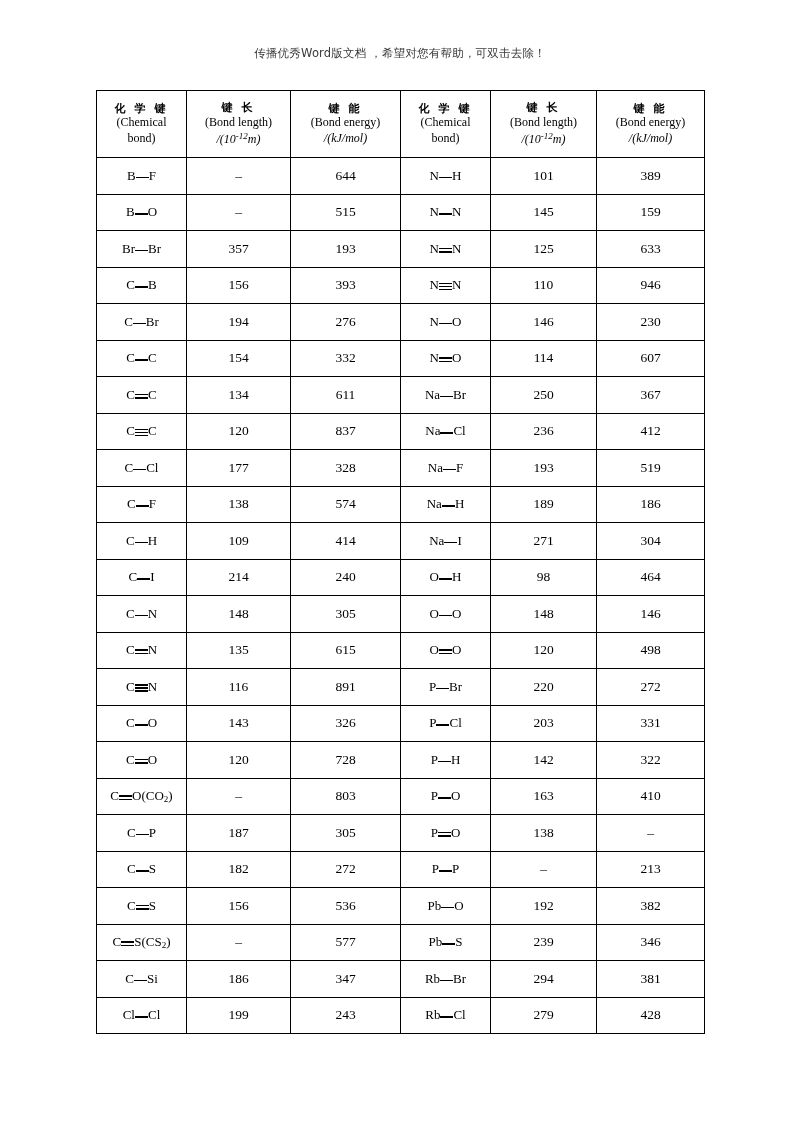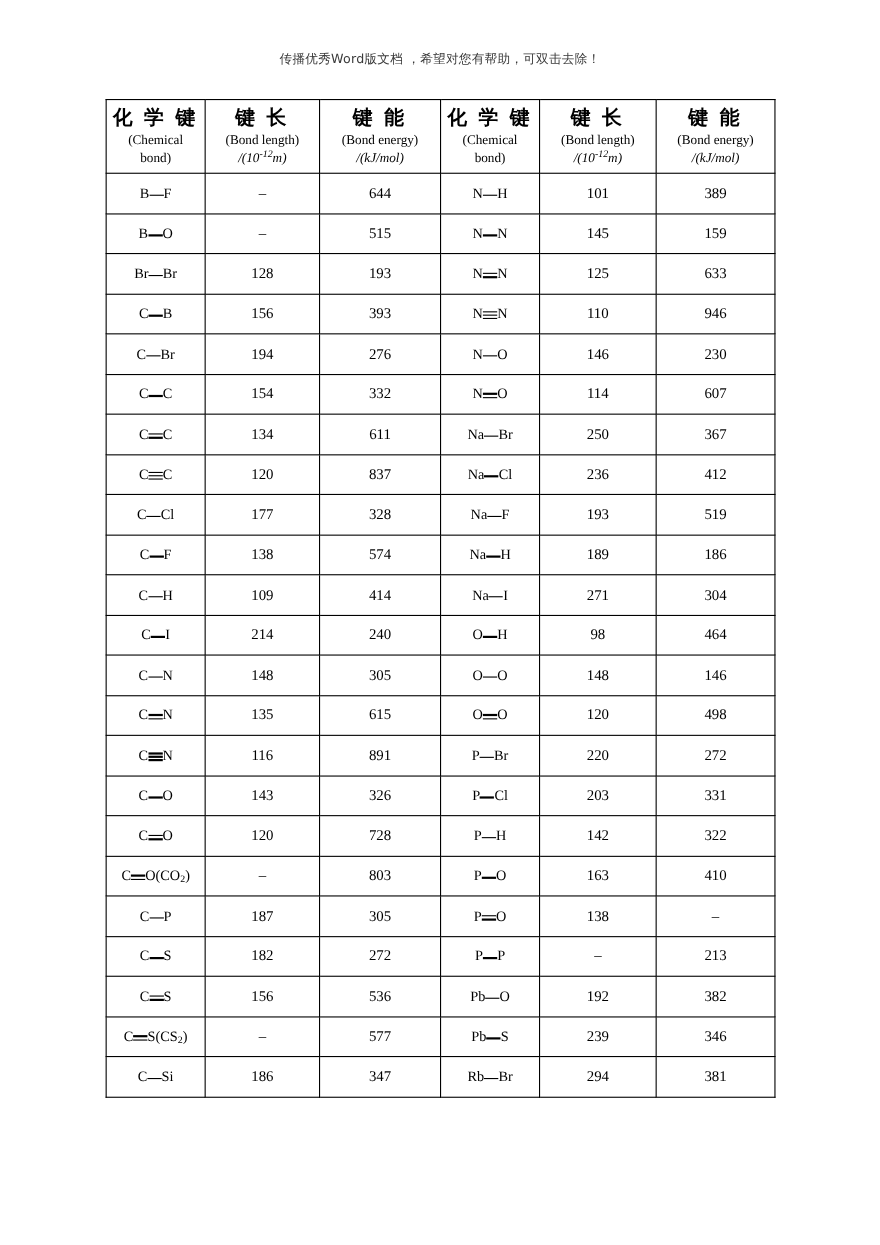--- a/index.html
+++ b/index.html
@@ -70,25 +70,25 @@
   col.c-len2  { width: 106px; }
   col.c-eng2  { width: 108px; }
 
   thead td {
     height: 66px;
     padding: 4px 2px;
     line-height: 1.32;
   }
 
   .hdr-cn {
-    font-size: 18px;
+    font-size: 11px;
     font-weight: bold;
     letter-spacing: 3px;
     display: block;
-    font-family: Liberation Serif, serif;
+    font-family: Liberation Sans, sans-serif;
   }
   .hdr-en {
     display: block;
     font-size: 12px;
     font-family: "Liberation Serif", "DejaVu Serif", serif;
   }
   .hdr-unit {
     display: block;
     font-size: 12px;
     font-family: "Liberation Serif", "DejaVu Serif", serif;
@@ -208,21 +208,21 @@
           <tr>
             <td class="bond-cell"><span class="bond"><span class="atom">B</span><span class="lnk s1"><i class="a"></i></span><span class="atom">O</span></span></td>
             <td><span class="num">–</span></td>
             <td><span class="num">515</span></td>
             <td class="bond-cell right-col"><span class="bond"><span class="atom">N</span><span class="lnk s1"><i class="a"></i></span><span class="atom">N</span></span></td>
             <td><span class="num">145</span></td>
             <td><span class="num">159</span></td>
           </tr>
           <tr>
             <td class="bond-cell"><span class="bond"><span class="atom">Br</span><span class="lnk s1"><i class="a"></i></span><span class="atom">Br</span></span></td>
-            <td><span class="num">128</span></td>
+            <td><span class="num">357</span></td>
             <td><span class="num">193</span></td>
             <td class="bond-cell right-col"><span class="bond"><span class="atom">N</span><span class="lnk s2"><i class="a"></i><i class="b"></i></span><span class="atom">N</span></span></td>
             <td><span class="num">125</span></td>
             <td><span class="num">633</span></td>
           </tr>
           <tr>
             <td class="bond-cell"><span class="bond"><span class="atom">C</span><span class="lnk s1"><i class="a"></i></span><span class="atom">B</span></span></td>
             <td><span class="num">156</span></td>
             <td><span class="num">393</span></td>
             <td class="bond-cell right-col"><span class="bond"><span class="atom">N</span><span class="lnk s3"><i class="a"></i><i class="b"></i><i class="c"></i></span><span class="atom">N</span></span></td>
@@ -374,17 +374,25 @@
             <td><span class="num">346</span></td>
           </tr>
           <tr>
             <td class="bond-cell"><span class="bond"><span class="atom">C</span><span class="lnk s1"><i class="a"></i></span><span class="atom">Si</span></span></td>
             <td><span class="num">186</span></td>
             <td><span class="num">347</span></td>
             <td class="bond-cell right-col"><span class="bond"><span class="atom">Rb</span><span class="lnk s1"><i class="a"></i></span><span class="atom">Br</span></span></td>
             <td><span class="num">294</span></td>
             <td><span class="num">381</span></td>
           </tr>
+          <tr>
+            <td class="bond-cell"><span class="bond"><span class="atom">Cl</span><span class="lnk s1"><i class="a"></i></span><span class="atom">Cl</span></span></td>
+            <td><span class="num">199</span></td>
+            <td><span class="num">243</span></td>
+            <td class="bond-cell right-col"><span class="bond"><span class="atom">Rb</span><span class="lnk s1"><i class="a"></i></span><span class="atom">Cl</span></span></td>
+            <td><span class="num">279</span></td>
+            <td><span class="num">428</span></td>
+          </tr>
         </tbody>
     </table>
   </div>
 
 </div>
 
 </body></html>

